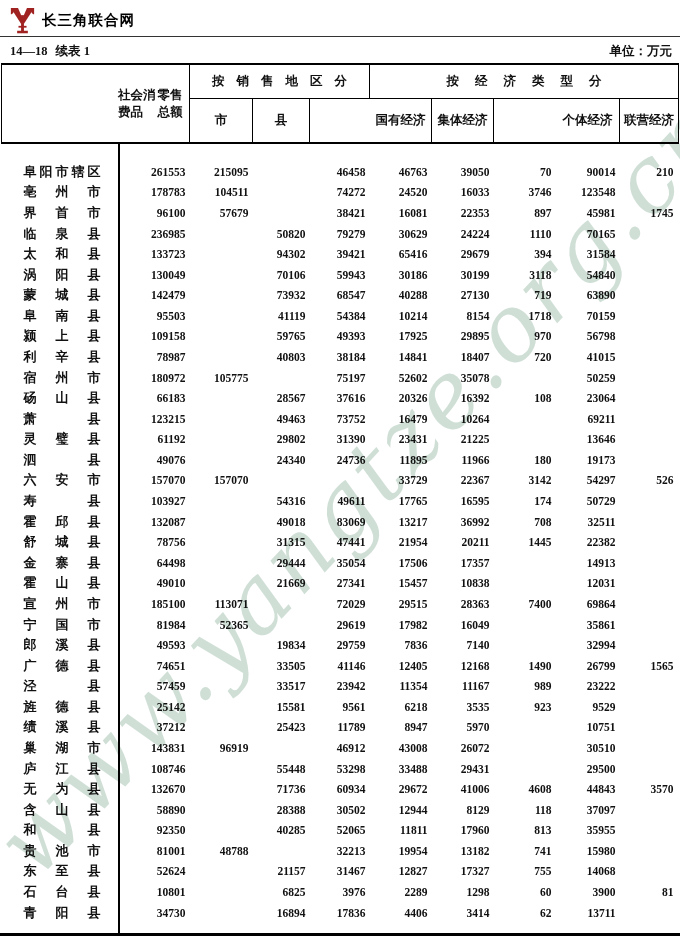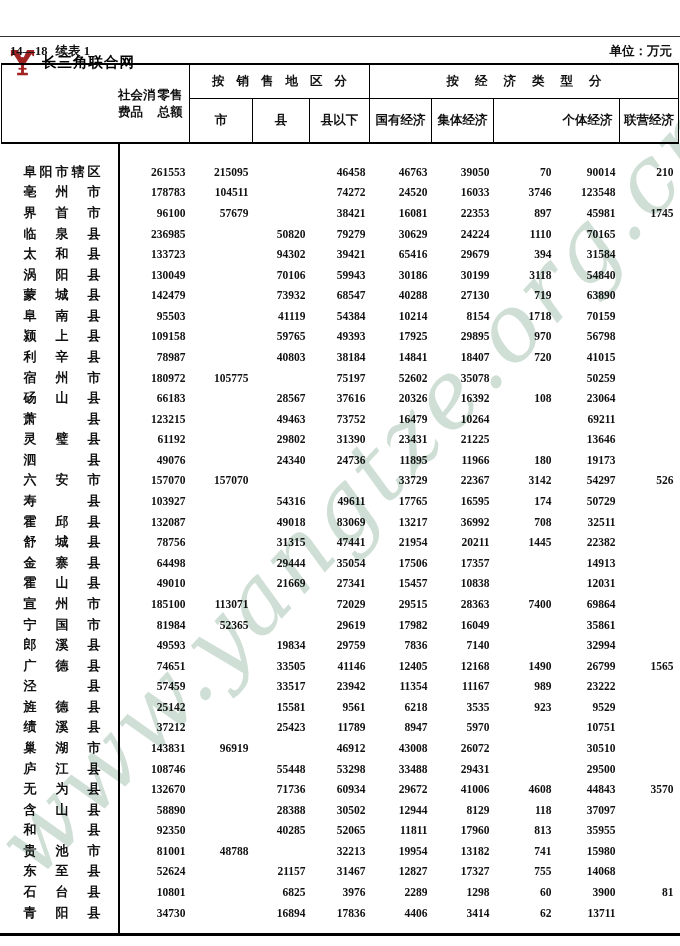--- a/index.html
+++ b/index.html
@@ -59,21 +59,21 @@
   .bottom-rule { position:absolute; top:933px; left:0; width:680px; height:3px; background:#000; }
 </style>
 </head>
 <body>
 
 <div class="watermark">www.yangtze.org.cn</div>
 
 <div id="content">
 
   <div class="site-header">
-    <span style="display:flex;align-items:center;gap:7px;margin-top:42px;">
+    <span style="display:flex;align-items:center;gap:7px;">
       <svg class="logo-mark" viewBox="0 0 28 30" xmlns="http://www.w3.org/2000/svg">
         <g fill="#a02322">
           <path d="M1 1 L9 1 L15 15 L12.5 19 Z"></path>
           <path d="M27 1 L19 1 L13 15 L15.5 19 Z"></path>
           <path d="M3 1 C6 5 3 8 1 8 L1 1 Z"></path>
           <path d="M25 1 C22 5 25 8 27 8 L27 1 Z"></path>
           <rect x="12.4" y="9" width="3.2" height="18"></rect>
           <rect x="8" y="26.5" width="12" height="2.8"></rect>
           <rect x="9.5" y="21" width="9" height="2"></rect>
         </g>
@@ -93,21 +93,20 @@
 
   <div class="thead grid-cols">
     <div class="hcell h-total">
       <div>社会消费品</div>
       <div>零售总额</div>
     </div>
     <div class="hcell h-group-region">按销售地区分</div>
     <div class="hcell h-group-econ">按经济类型分</div>
     <div class="hcell h-sub h-c3">市</div>
     <div class="hcell h-sub h-c4">县</div>
-    <div class="hcell h-sub h-c5">县以下</div>
     <div class="hcell h-sub h-c6">国有经济</div>
     <div class="hcell h-sub h-c7">集体经济</div>
     <div class="hcell h-sub h-c9">个体经济</div>
     <div class="hcell h-sub h-c10">联营经济</div>
   </div>
 
   <div class="tbody" id="table-body">
     <div class="vline"></div>
   <div class="trow grid-cols">
         <div class="cell name-cell">

